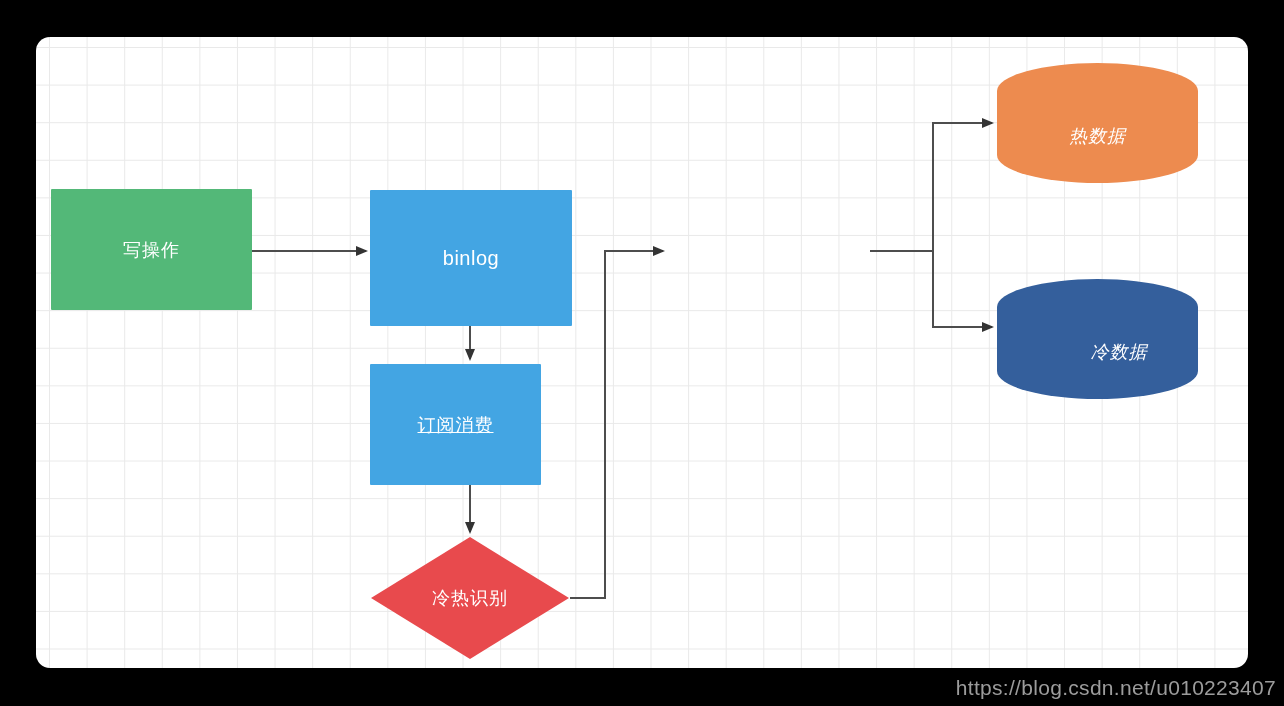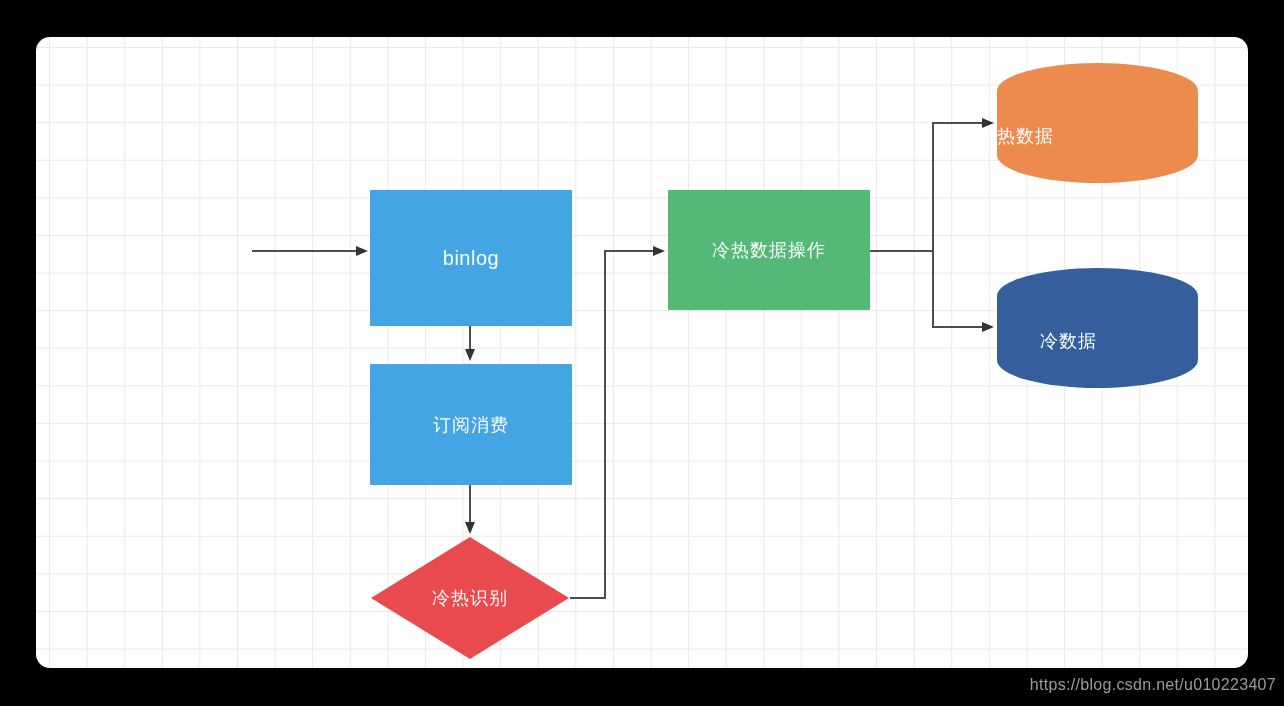--- a/index.html
+++ b/index.html
@@ -53,40 +53,42 @@
   .node.rect { border-radius: 1px; }
   .node.diamond {
     clip-path: polygon(50% 0%, 100% 50%, 50% 100%, 0% 50%);
   }
   .binlog-label { font-size: 20px; letter-spacing: 0.5px; }
   .two-line { line-height: 28px; }
   .cylinder {
     position: absolute;
     display: flex;
     align-items: center;
+    justify-content: center;
+    font-style: italic;
   }
   .cylinder svg {
     position: absolute;
     left: 0; top: 0;
     width: 100%; height: 100%;
   }
   .cylinder .cyl-label {
     position: relative;
     color: #fff;
     font-size: 18px;
     font-weight: 500;
     letter-spacing: 1px;
     padding-top: 26px;
   }
   .watermark {
     position: absolute;
     right: 8px;
     top: 676px;
     color: #9c9c9c;
-    font-size: 16px;
+    font-size: 21px;
     letter-spacing: 0.3px;
   }
 </style>
 </head>
 <body>
 
 <div class="stage">
   <div class="canvas">
 
     <svg class="connectors" viewBox="0 0 1212 631">
@@ -97,47 +99,47 @@
       </defs>
       <path class="edge" d="M216,214 H330" marker-end="url(#arrow)" stroke="#4d4d4d"></path>
       <path class="edge" d="M434,273 V322" marker-end="url(#arrow)" stroke="#4d4d4d"></path>
       <path class="edge" d="M434,448 V495" marker-end="url(#arrow)" stroke="#4d4d4d"></path>
       <path class="edge" d="M534,561 H569 V214 H627" marker-end="url(#arrow)" stroke="#4d4d4d"></path>
       <path class="edge" d="M834,214 H897" stroke="#4d4d4d"></path>
       <path class="edge" d="M897,214 V86 H956" marker-end="url(#arrow)" stroke="#4d4d4d"></path>
       <path class="edge" d="M897,214 V290 H956" marker-end="url(#arrow)" stroke="#4d4d4d"></path>
     </svg>
 
+    <div class="node rect" style="left: 15px; top: 152px; width: 201px; height: 121px; background-color: rgb(83, 184, 120);">
+      <span>写操作</span>
+    </div>
 
     <div class="node rect" style="left: 334px; top: 153px; width: 202px; height: 136px; background-color: rgb(67, 165, 227);">
       <span class="binlog-label">binlog</span>
     </div>
 
-    <div class="node rect" style="left: 334px; top: 327px; width: 202px; height: 121px; background-color: rgb(67, 165, 227);">
+    <div class="node rect" style="left: 334px; top: 327px; width: 171px; height: 121px; background-color: rgb(67, 165, 227); text-decoration: underline;">
       <div class="two-line">
         <div>订阅消费</div>
       </div>
     </div>
 
     <div class="node diamond" style="left: 335px; top: 500px; width: 198px; height: 122px; background-color: rgb(232, 74, 77);">
       <span>冷热识别</span>
     </div>
 
-    <div class="node rect" style="left: 632px; top: 153px; width: 202px; height: 120px; background-color: rgb(83, 184, 120);">
-      <span>冷热数据操作</span>
-    </div>
 
     <div class="cylinder" style="left:961px; top:26px; width:201px; height:120px;">
       <svg viewBox="0 0 201 120">
         <path d="M0,28 A100.5,28 0 0 1 201,28 L201,92 A100.5,28 0 0 1 0,92 Z" fill="#ed8b4f"></path>
       </svg>
       <span class="cyl-label">热数据</span>
     </div>
 
-    <div class="cylinder" style="left:961px; top:231px; width:201px; height:120px;padding-left:43px;">
+    <div class="cylinder" style="left:961px; top:242px; width:201px; height:120px;padding-left:43px;">
       <svg viewBox="0 0 201 120">
         <path d="M0,28 A100.5,28 0 0 1 201,28 L201,92 A100.5,28 0 0 1 0,92 Z" fill="#345f9c"></path>
       </svg>
       <span class="cyl-label">冷数据</span>
     </div>
 
   </div>
 
   <div class="watermark">https://blog.csdn.net/u010223407</div>
 </div>

